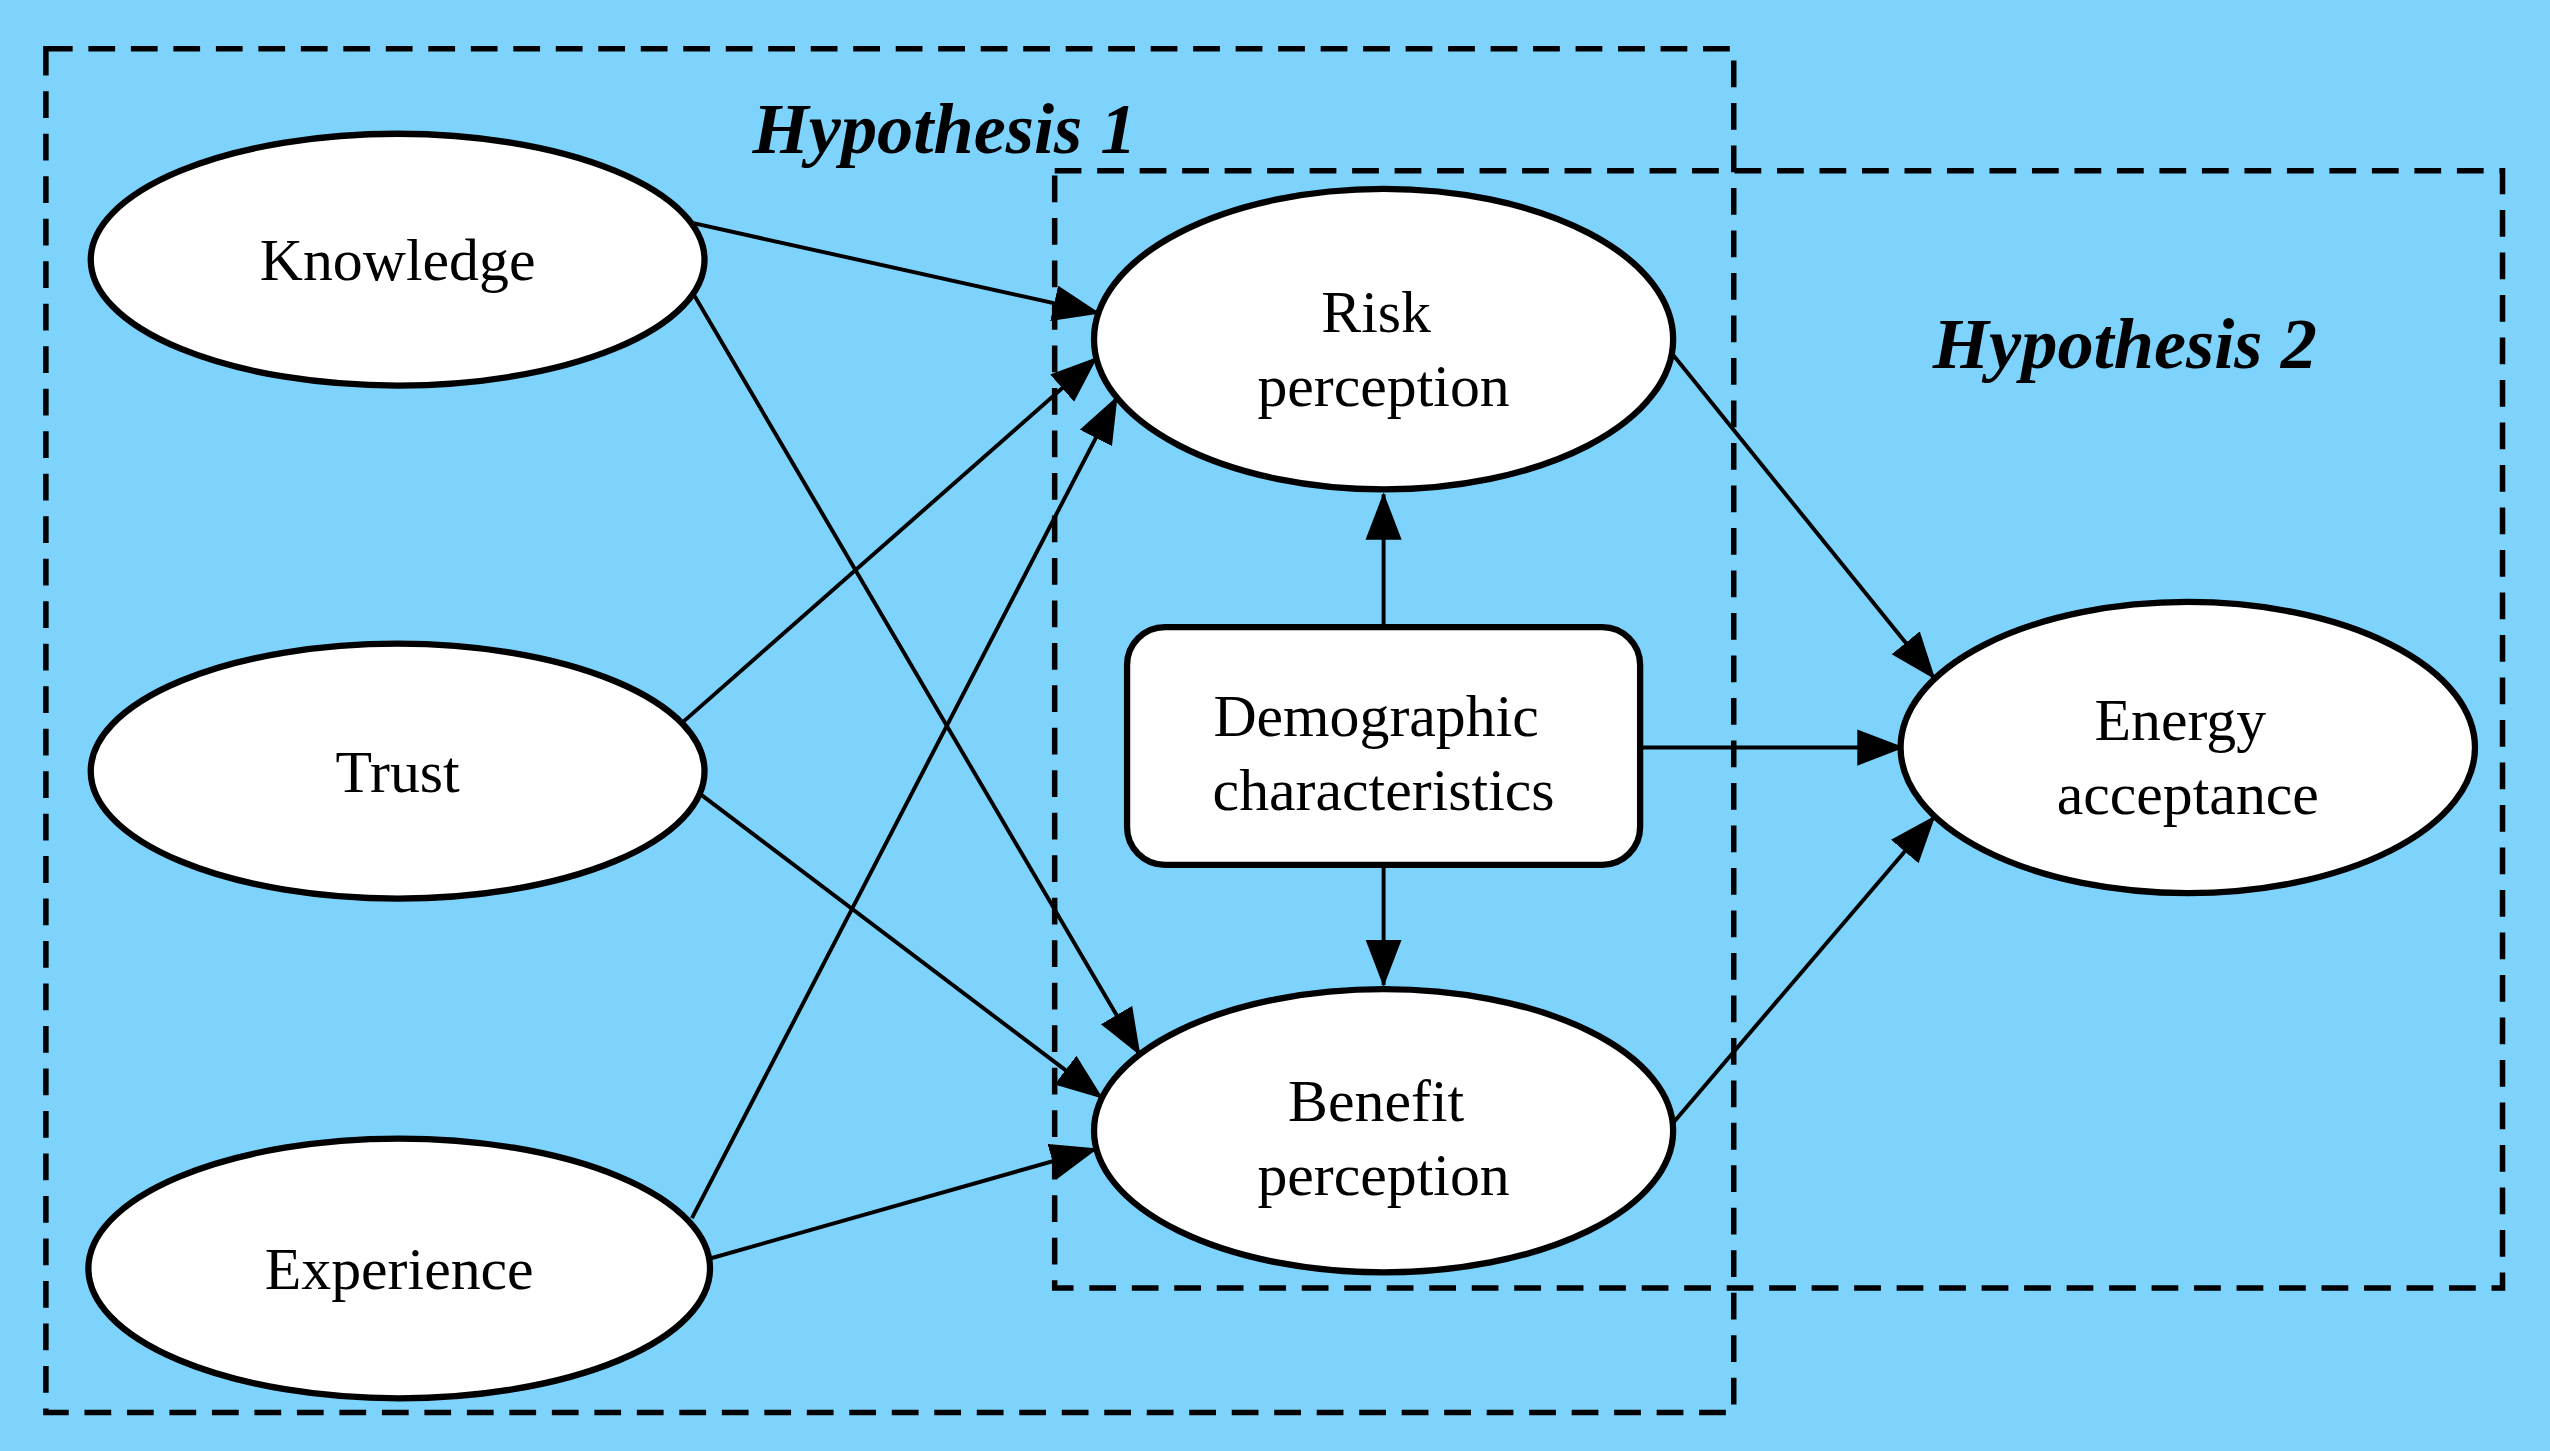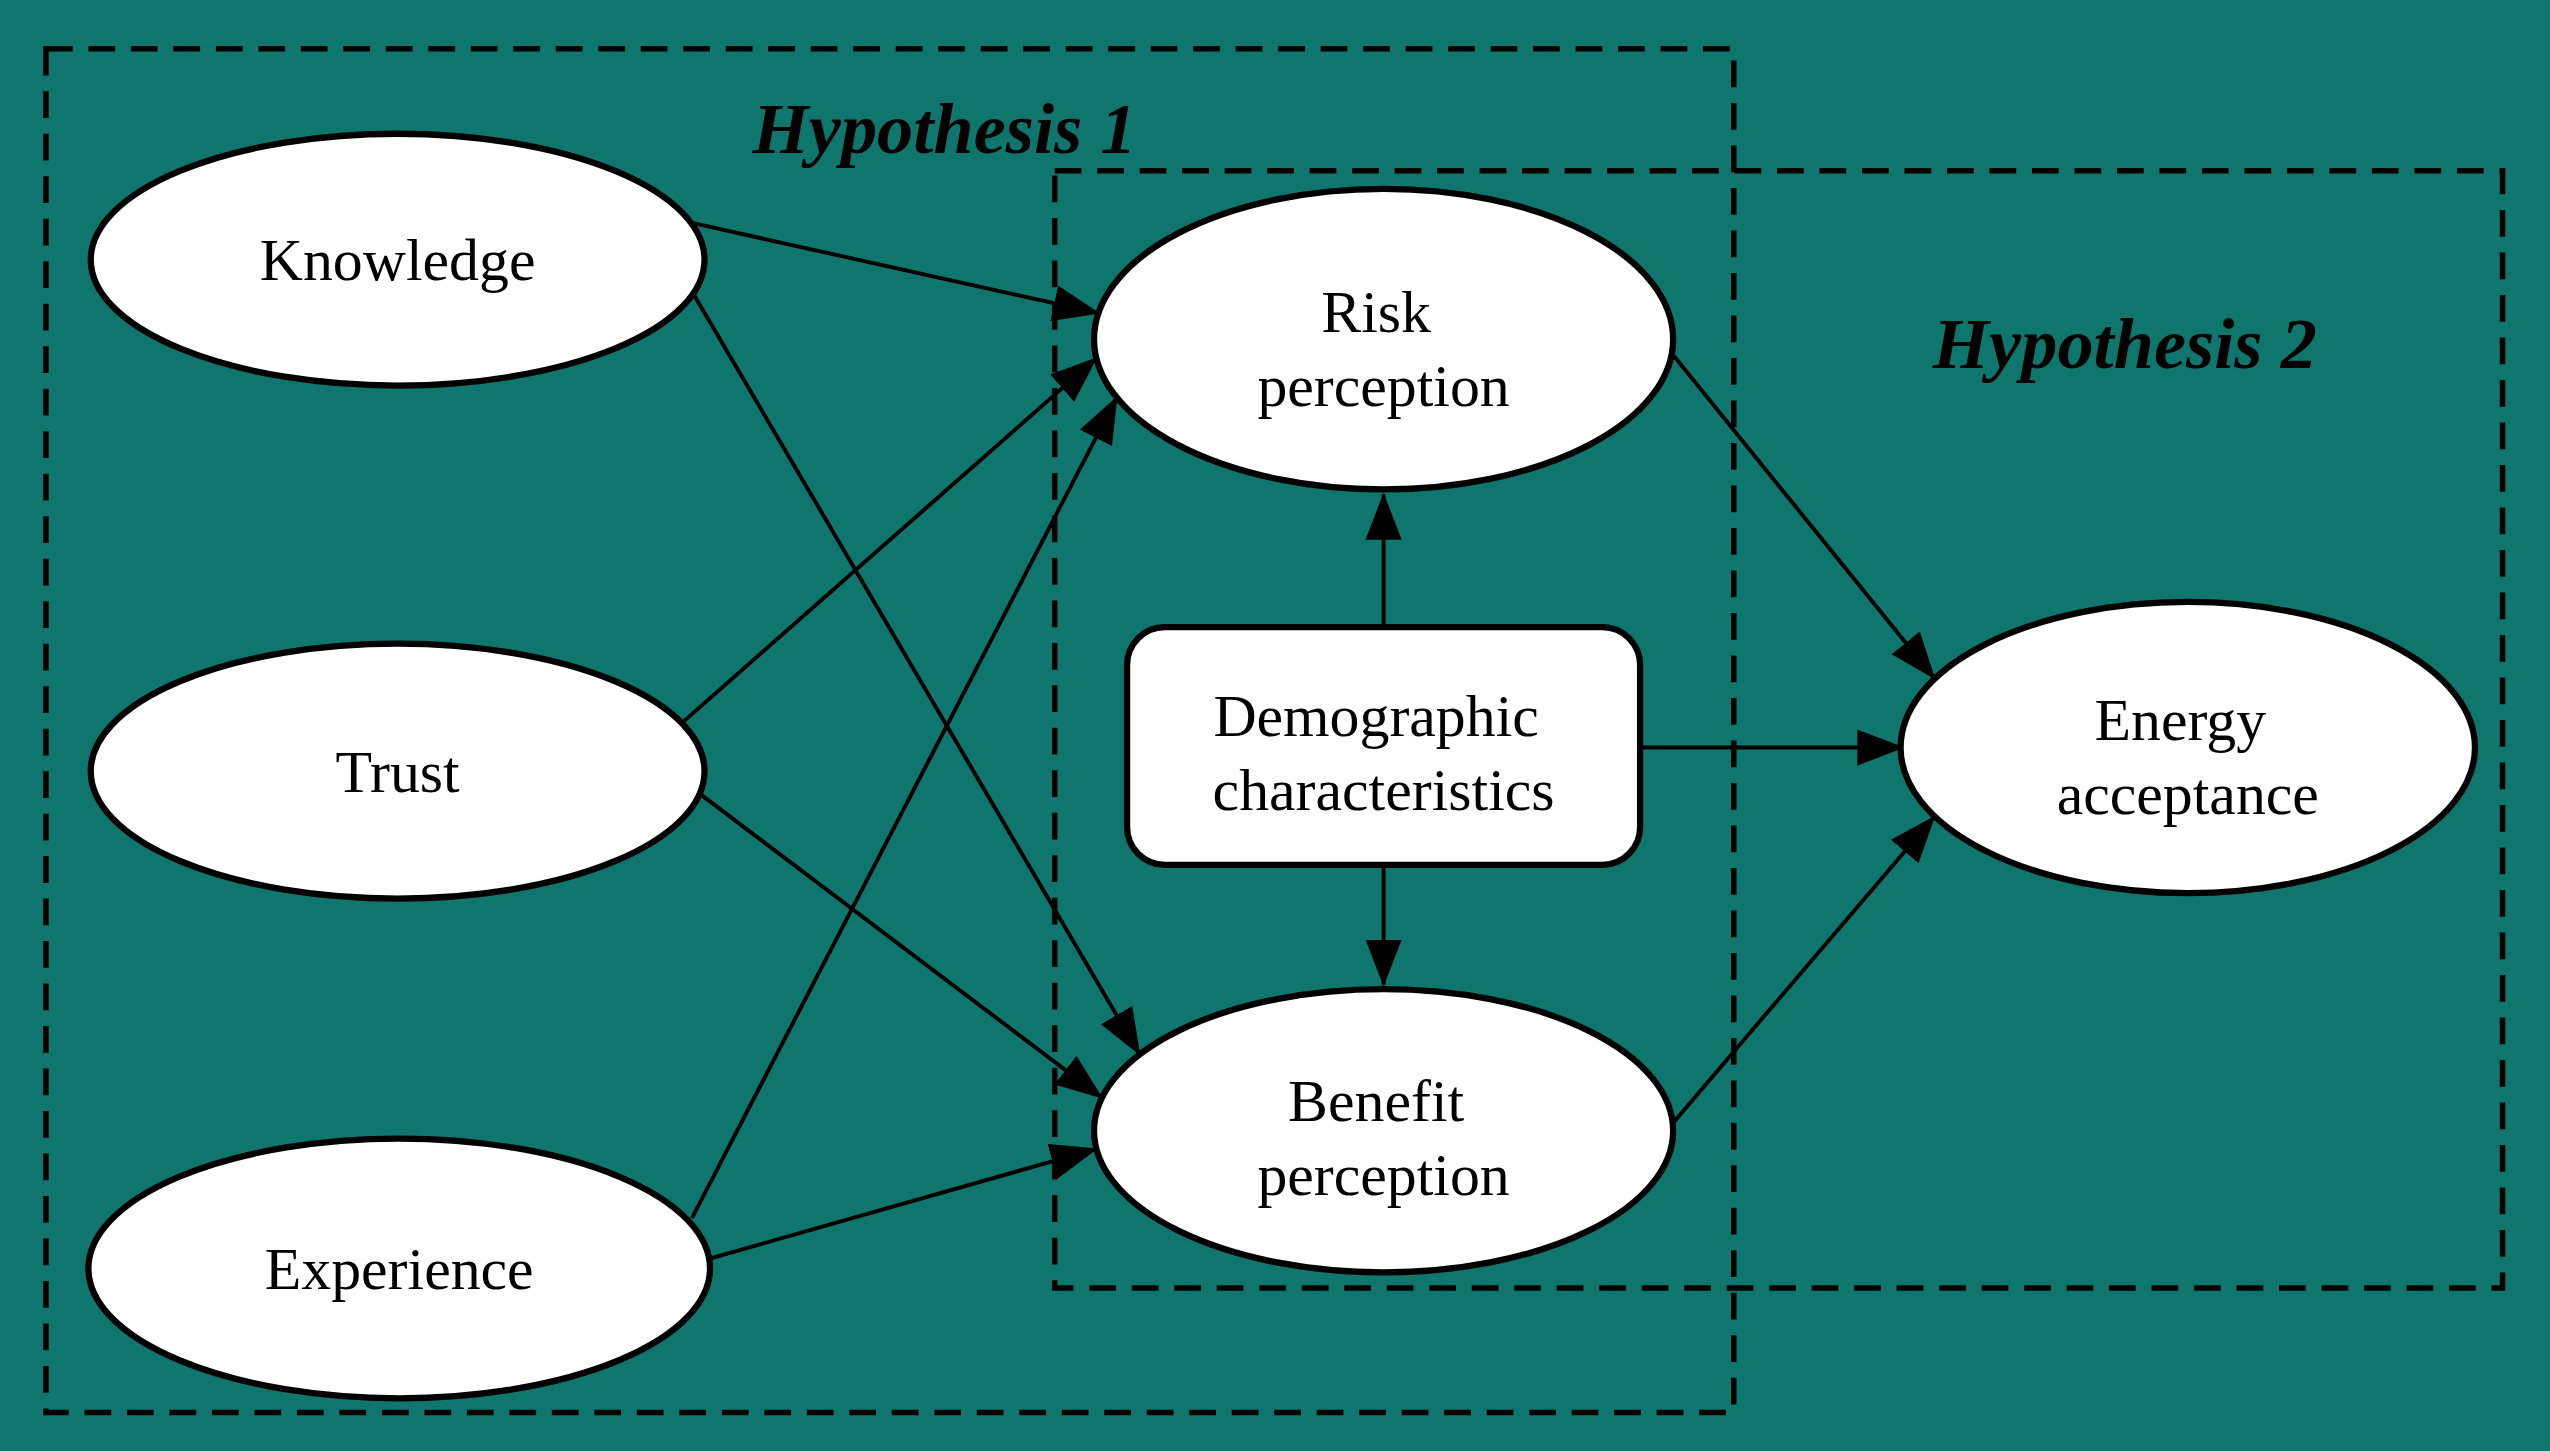--- a/index.html
+++ b/index.html
@@ -7,21 +7,21 @@
     padding: 0;
     background: #ffffff;
     width: 2550px;
     height: 1451px;
     overflow: hidden;
   }
   .stage {
     position: relative;
     width: 2550px;
     height: 1451px;
-    background: #0f766e;
+    background: #7dd3fc;
   }
   svg { display: block; }
   .node-shape {
     fill: #ffffff;
     stroke: #000000;
     stroke-width: 8;
   }
   .edge {
     stroke: #000000;
     stroke-width: 5;

